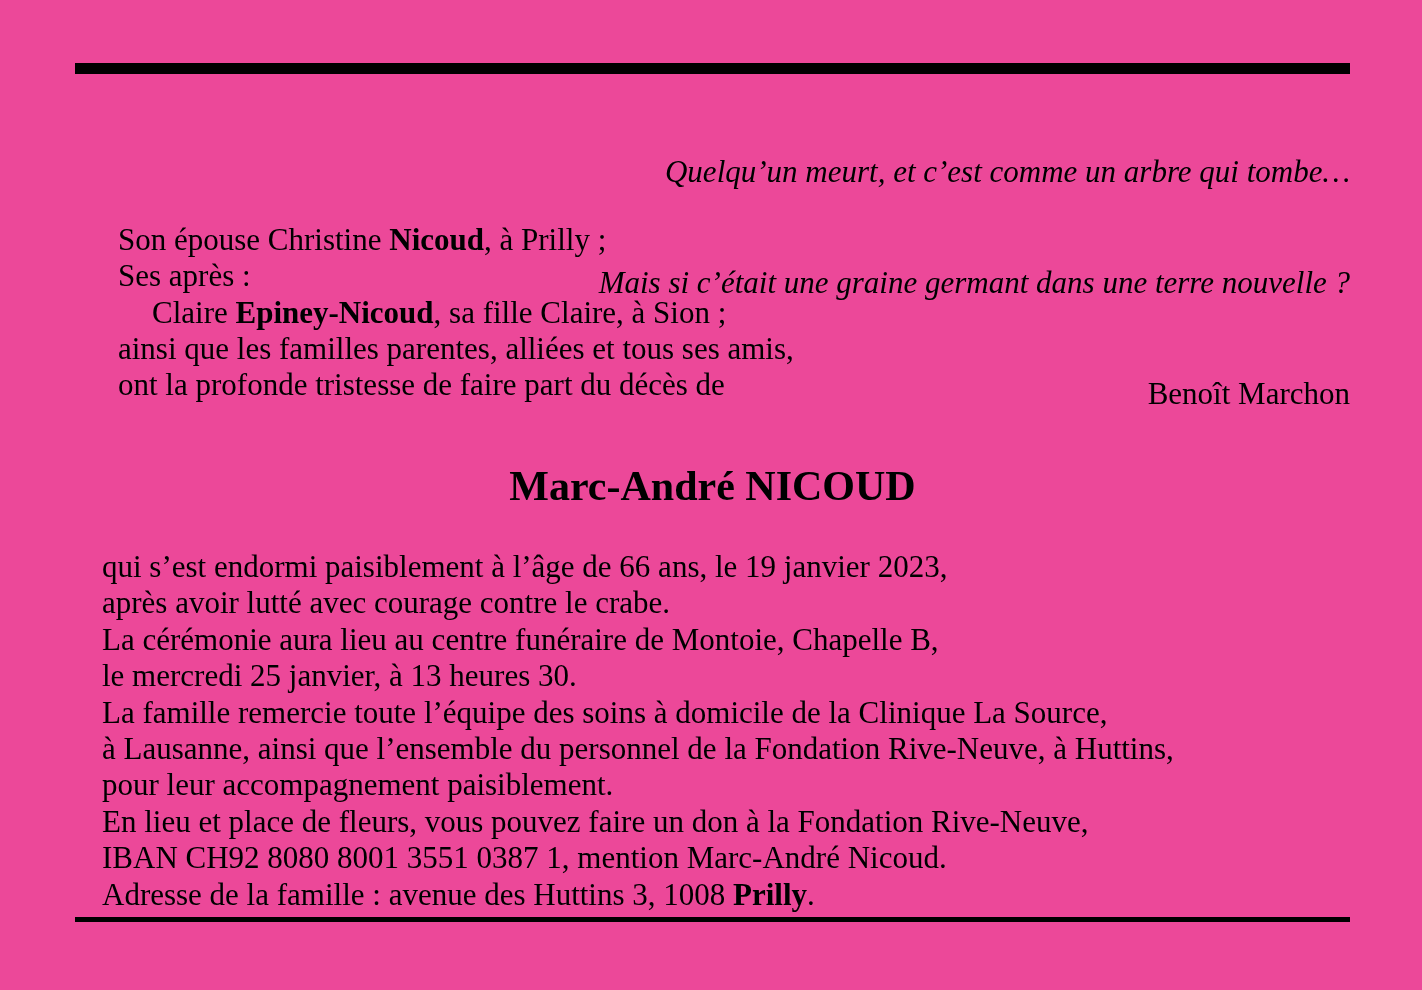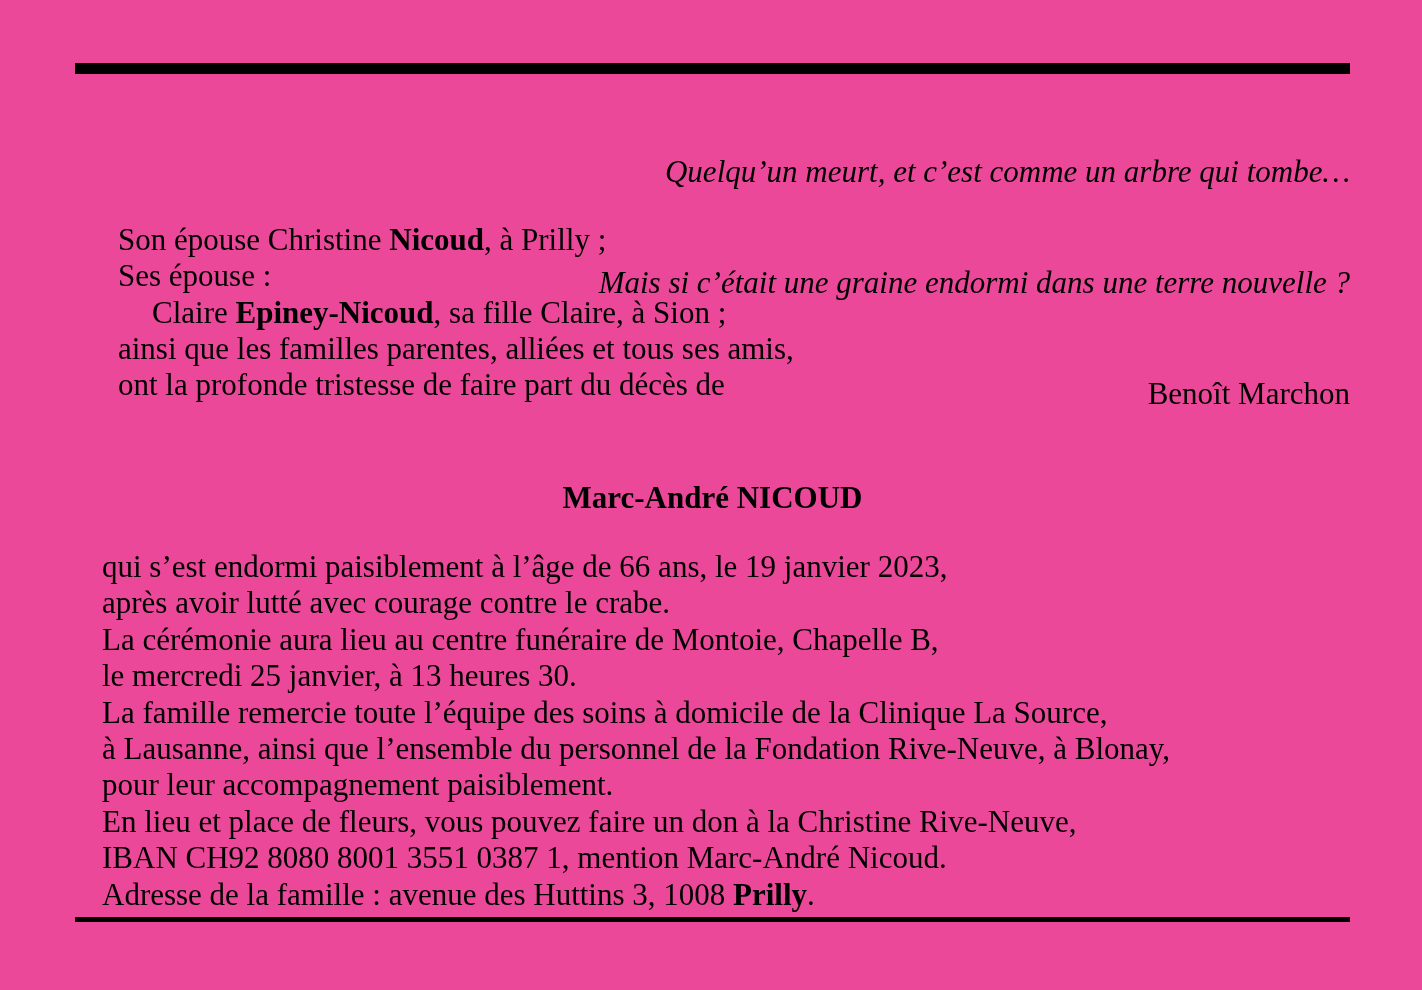--- a/index.html
+++ b/index.html
@@ -57,61 +57,61 @@
     width: 1268px;
     font-size: 31px;
     line-height: 36.4px;
   }
   .line { white-space: pre-wrap; margin-left: 36px; }
   .line.indent { padding-left: 34px; }
   .line b { font-weight: bold; }
 
   .deceased-name {
     position: absolute;
-    top: 476px;
+    top: 464px;
     left: 75px;
     width: 1275px;
     text-align: center;
-    font-size: 31px;
+    font-size: 42px;
     font-weight: bold;
     line-height: 44px;
     font-family: Liberation Serif, serif;
   }
 </style>
 </head>
 <body>
 
 <div class="sheet">
 
   <div class="rule rule-top"></div>
 
   <div class="epigraph">
     <div class="q-line">Quelqu’un meurt, et c’est comme un arbre qui tombe…</div>
-    <div class="q-line">Mais si c’était une graine endormi dans une terre nouvelle ?</div>
+    <div class="q-line">Mais si c’était une graine germant dans une terre nouvelle ?</div>
     <div class="attribution">Benoît Marchon</div>
   </div>
 
   <div class="family">
     <div class="line"><span>Son épouse Christine </span><b>Nicoud</b><span>, à Prilly ;</span></div>
-    <div class="line">Ses épouse :</div>
+    <div class="line">Ses après :</div>
     <div class="line indent"><span>Claire </span><b>Epiney-Nicoud</b><span>, sa fille Claire, à Sion ;</span></div>
     <div class="line">ainsi que les familles parentes, alliées et tous ses amis,</div>
     <div class="line">ont la profonde tristesse de faire part du décès de</div>
   </div>
 
   <div class="deceased-name">Marc-André NICOUD</div>
 
   <div class="details">
     <div class="line">qui s’est endormi paisiblement à l’âge de 66 ans, le 19 janvier 2023,</div>
     <div class="line">après avoir lutté avec courage contre le crabe.</div>
     <div class="line">La cérémonie aura lieu au centre funéraire de Montoie, Chapelle B,</div>
     <div class="line">le mercredi 25 janvier, à 13 heures 30.</div>
     <div class="line">La famille remercie toute l’équipe des soins à domicile de la Clinique La Source,</div>
-    <div class="line">à Lausanne, ainsi que l’ensemble du personnel de la Fondation Rive-Neuve, à Blonay,</div>
+    <div class="line">à Lausanne, ainsi que l’ensemble du personnel de la Fondation Rive-Neuve, à Huttins,</div>
     <div class="line">pour leur accompagnement paisiblement.</div>
-    <div class="line">En lieu et place de fleurs, vous pouvez faire un don à la Christine Rive-Neuve,</div>
+    <div class="line">En lieu et place de fleurs, vous pouvez faire un don à la Fondation Rive-Neuve,</div>
     <div class="line">IBAN CH92 8080 8001 3551 0387 1, mention Marc-André Nicoud.</div>
     <div class="line"><span>Adresse de la famille : avenue des Huttins 3, 1008 </span><b>Prilly</b><span>.</span></div>
   </div>
 
   <div class="rule rule-bottom"></div>
 
 </div>
 
 </body></html>

